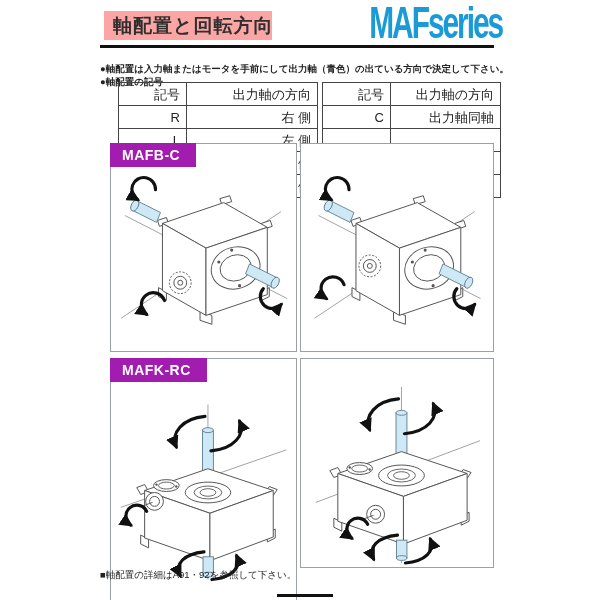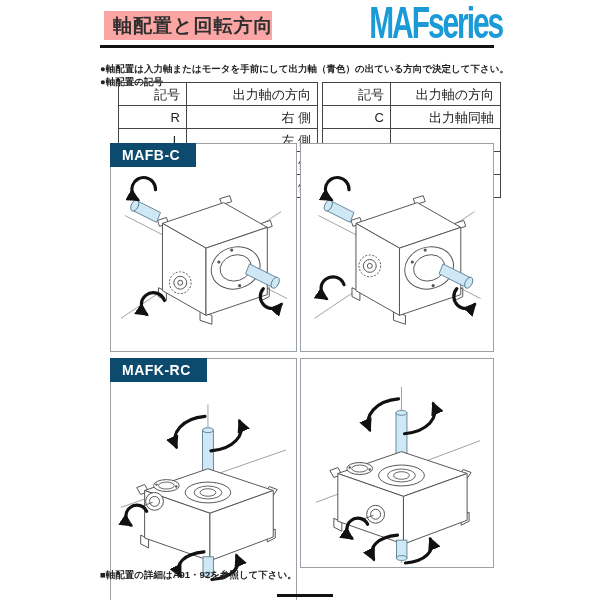--- a/index.html
+++ b/index.html
@@ -34,36 +34,36 @@
   }
   .colA { width:55px; } .colB { width:118px; } .colC { width:97px; }
 
   
   .panel { position:absolute; background:#fff; border:1px solid #9aa0a6; box-sizing:border-box; }
   #panel-1 { left:110px; top:143px; width:187px; height:209px; }
   #panel-2 { left:300px; top:143px; width:194px; height:209px; }
   #panel-3 { left:110px; top:358px; width:187px; height:244px; }
   #panel-4 { left:300px; top:358px; width:194px; height:210px; }
   .tab {
-    position:absolute; left:-1px; top:-1px; background:#0c4a6e; color:#fff;
+    position:absolute; left:-1px; top:-1px; background:#a21caf; color:#fff;
     font-weight:bold; font-size:14px; line-height:14px; padding:5px 16px 5px 12px;
     letter-spacing:0.5px; white-space:nowrap;
   }
   .diagram { position:absolute; left:0; top:24px; width:100%; height:calc(100% - 26px); }
 
   
   .axis  { stroke:#8a8a8a; stroke-width:0.8; fill:none; }
   .face  { fill:#ffffff; stroke:#555; stroke-width:1; stroke-linejoin:round; }
   .thin  { fill:none; stroke:#555; stroke-width:0.9; }
   .shaft { fill:#cfe8f5; stroke:#5a7c91; stroke-width:0.9; }
   .arrow { fill:none; stroke:#111; stroke-width:3.2; stroke-linecap:round; }
   .dot   { fill:#555; }
 
   
-  .footer { position:absolute; left:100px; font-size:9.5px; font-weight:bold; color:#222; white-space:nowrap; }
+  .footer { position:absolute; left:100px; font-size:9.5px; font-weight:normal; color:#222; white-space:nowrap; }
   #footer1 { top:569px; } #footer2 { top:582px; }
   .bottom-mark { position:absolute; left:277px; top:594px; width:56px; height:3px; background:#111; }
 </style>
 </head>
 <body>
 
 <div id="page">
 
   <svg width="0" height="0" style="position:absolute">
     <defs>

